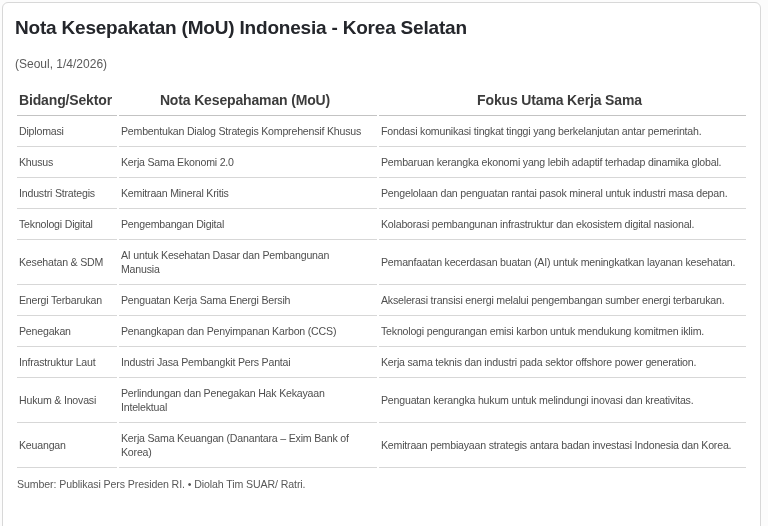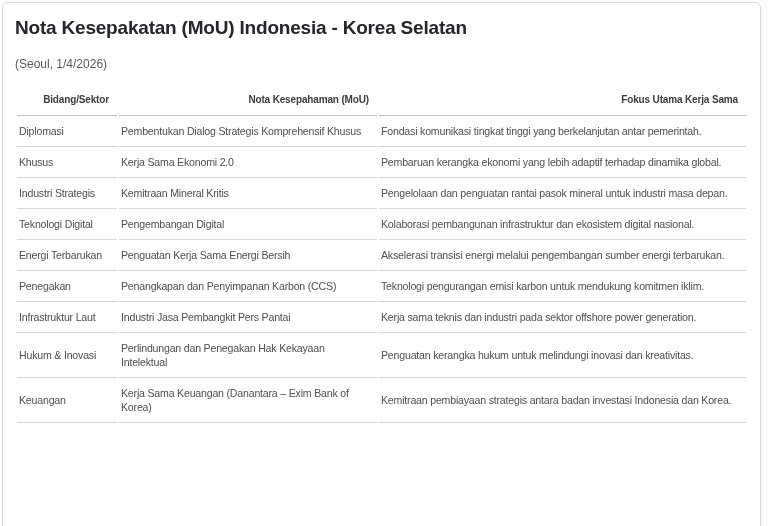--- a/index.html
+++ b/index.html
@@ -32,24 +32,24 @@
     line-height: 15px;
   }
   table.mou {
     width: 100%;
     table-layout: fixed;
     border-collapse: separate;
     border-spacing: 2px 0;
     margin-top: 13px;
   }
   table.mou th {
-    font-size: 10px;
+    font-size: 14px;
     font-weight: 700;
     color: #3c3c3c;
-    text-align: right;
+    text-align: center;
     vertical-align: middle;
     line-height: 14px;
     letter-spacing: -0.15px;
     padding: 8px 8px 8px 2px;
     border-bottom: 1px solid #c3c3c3;
   }
   table.mou td {
     font-size: 10.6px;
     color: #4f4f4f;
     vertical-align: middle;
@@ -102,20 +102,25 @@
         <td>Industri Strategis</td>
         <td>Kemitraan Mineral Kritis</td>
         <td>Pengelolaan dan penguatan rantai pasok mineral untuk industri masa depan.</td>
       </tr>
       <tr>
         <td>Teknologi Digital</td>
         <td>Pengembangan Digital</td>
         <td>Kolaborasi pembangunan infrastruktur dan ekosistem digital nasional.</td>
       </tr>
       <tr>
+        <td>Kesehatan &amp; SDM</td>
+        <td>AI untuk Kesehatan Dasar dan Pembangunan Manusia</td>
+        <td>Pemanfaatan kecerdasan buatan (AI) untuk meningkatkan layanan kesehatan.</td>
+      </tr>
+      <tr>
         <td>Energi Terbarukan</td>
         <td>Penguatan Kerja Sama Energi Bersih</td>
         <td>Akselerasi transisi energi melalui pengembangan sumber energi terbarukan.</td>
       </tr>
       <tr>
         <td>Penegakan</td>
         <td>Penangkapan dan Penyimpanan Karbon (CCS)</td>
         <td>Teknologi pengurangan emisi karbon untuk mendukung komitmen iklim.</td>
       </tr>
       <tr>
@@ -129,14 +134,15 @@
         <td>Penguatan kerangka hukum untuk melindungi inovasi dan kreativitas.</td>
       </tr>
       <tr>
         <td>Keuangan</td>
         <td>Kerja Sama Keuangan (Danantara – Exim Bank of Korea)</td>
         <td>Kemitraan pembiayaan strategis antara badan investasi Indonesia dan Korea.</td>
       </tr>
     </tbody>
   </table>
 
+  <div class="source">Sumber: Publikasi Pers Presiden RI. • Diolah Tim SUAR/ Ratri.</div>
 
 </div>
 
 </body></html>

